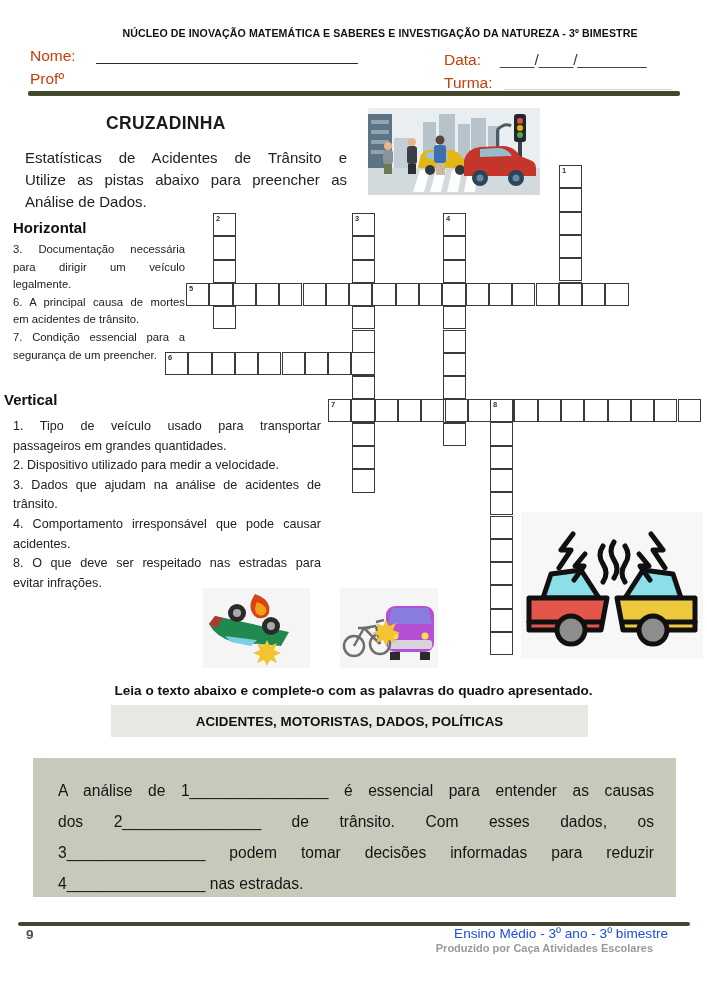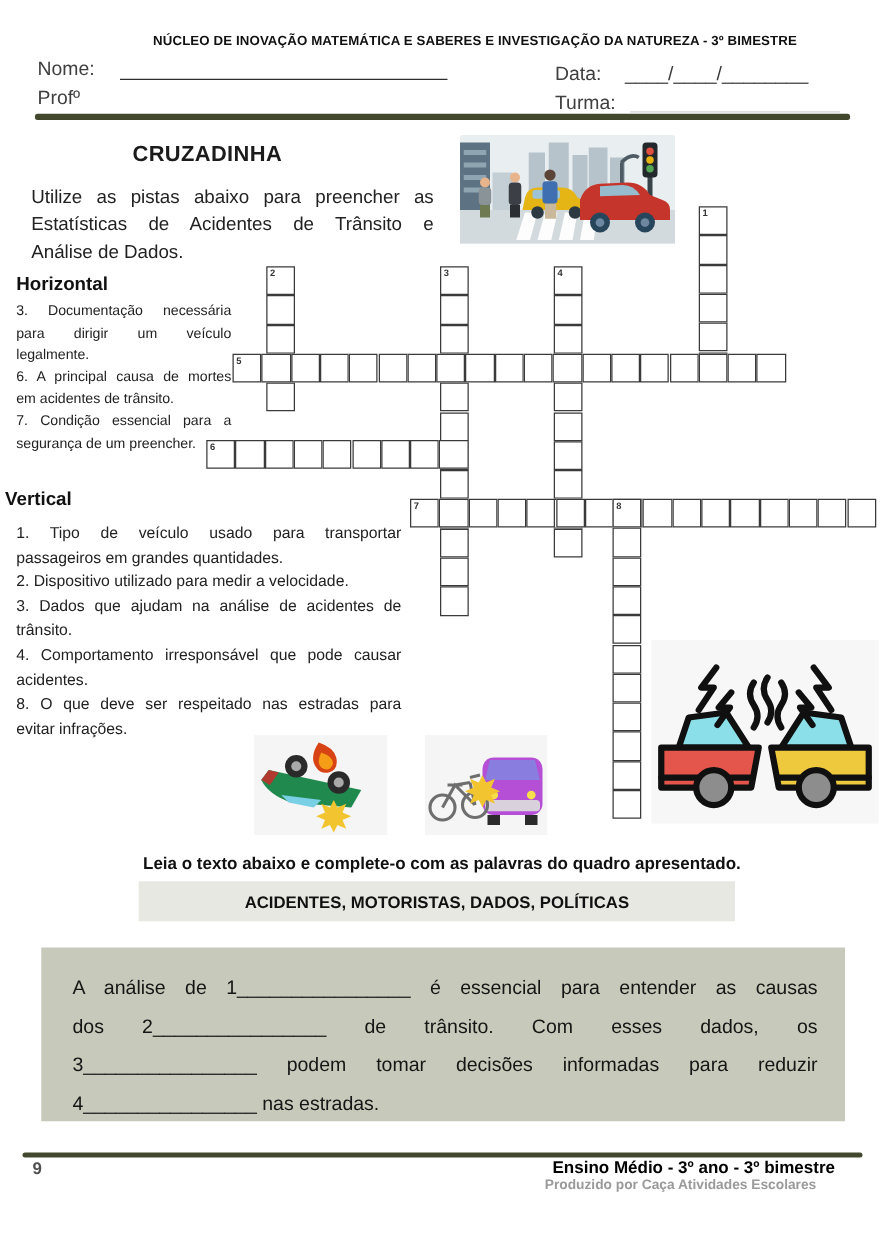--- a/index.html
+++ b/index.html
@@ -4,42 +4,42 @@
 <style>
   html,body{margin:0;padding:0;background:#fff;}
   #page{position:relative;width:707px;height:1000px;background:#fff;overflow:hidden;
         font-family:"Liberation Sans", sans-serif;color:#1b1b1b;}
   .abs{position:absolute;}
   .jline{text-align:justify;text-align-last:justify;}
   .lline{text-align:left;}
   .clue{margin:0;}
   
   #hdr-title{top:27px;left:70px;width:620px;font-size:10.6px;font-weight:bold;text-align:center;letter-spacing:.1px;color:#111;}
-  .fieldlbl{font-size:15.5px;color:#404040;}
+  .fieldlbl{font-size:15.5px;color:#c2410c;}
   .blankline{border-bottom:1.6px solid #2d2d2d;height:16px;}
   .ruleline{background:#42482e;border-radius:2px;}
   
   #cw-title{top:113px;left:106px;font-size:17.5px;font-weight:bold;letter-spacing:.3px;}
   #intro{top:147px;left:25px;width:322px;font-size:15px;line-height:22px;color:#222;}
   .sect-h{font-size:15px;font-weight:bold;color:#111;}
   #h-clues{top:241px;left:13px;width:172px;font-size:11.3px;line-height:17.6px;color:#222;}
   #v-clues{top:417px;left:13px;width:308px;font-size:12.6px;line-height:19.6px;color:#222;}
   
   .cw-cell{position:absolute;box-sizing:border-box;border:1px solid #3a3a3a;background:#fff;}
   .cw-num{position:absolute;top:1px;left:2px;font-size:7.5px;font-weight:bold;color:#333;line-height:8px;}
   
   #leia{top:683px;left:0;width:707px;text-align:center;font-size:13.6px;font-weight:bold;color:#111;}
   #wordbox{top:705px;left:111px;width:477px;height:32px;background:#e8e8e3;display:flex;align-items:center;justify-content:center;
            font-size:13.4px;font-weight:bold;color:#111;}
   #fillbox{top:758px;left:33px;width:643px;height:139px;background:#c7cabb;box-sizing:border-box;
            padding:17px 22px 0 25px;font-size:15.6px;line-height:31px;color:#151515;}
   
   #pg-num{top:927px;left:26px;font-size:13.5px;font-weight:bold;color:#4f4f4f;}
   #ftr-block{top:926px;right:39px;text-align:right;}
-  #ftr-line1{font-size:13.6px;font-weight:bold;color:#000000;}
+  #ftr-line1{font-size:13.6px;font-weight:normal;color:#1d4ed8;}
   #ftr-line2{font-size:11px;font-weight:bold;color:#9a9a9a;padding-right:15px;margin-top:1px;}
 </style>
 </head>
 <body>
 
 <div id="page">
 
   <div id="hdr-title" class="abs">NÚCLEO DE INOVAÇÃO MATEMÁTICA E SABERES E INVESTIGAÇÃO DA NATUREZA - 3º BIMESTRE</div>
 
   <span class="abs fieldlbl" style="top:47px;left:30px;">Nome:</span>
@@ -48,22 +48,22 @@
 
   <span class="abs fieldlbl" style="top:51px;left:444px;">Data:</span>
   <span class="abs fieldlbl" style="top:51px;left:500px;color:#3a3a3a;">____/____/________</span>
   <span class="abs fieldlbl" style="top:74px;left:444px;">Turma:</span>
   <div class="abs" style="top:89px;left:504px;width:168px;border-bottom:1px solid #d6d6d6;"></div>
 
   <div class="abs ruleline" style="top:91px;left:28px;width:652px;height:5px;"></div>
 
   <div id="cw-title" class="abs">CRUZADINHA</div>
   <div id="intro" class="abs">
+      <div class="jline">Estatísticas de Acidentes de Trânsito e</div>
       <div class="jline">Utilize as pistas abaixo para preencher as</div>
-      <div class="jline">Estatísticas de Acidentes de Trânsito e</div>
       <div class="lline">Análise de Dados.</div>
     </div>
 
   <div class="abs sect-h" style="top:219px;left:13px;">Horizontal</div>
   <div id="h-clues" class="abs">
       <div class="clue">
         <div class="jline">3. Documentação necessária</div>
         <div class="jline">para dirigir um veículo</div>
         <div class="lline">legalmente.</div>
       </div>

